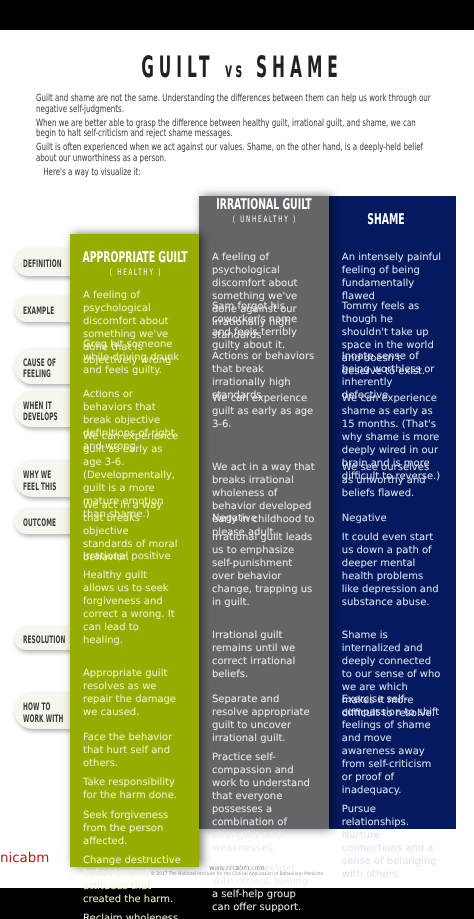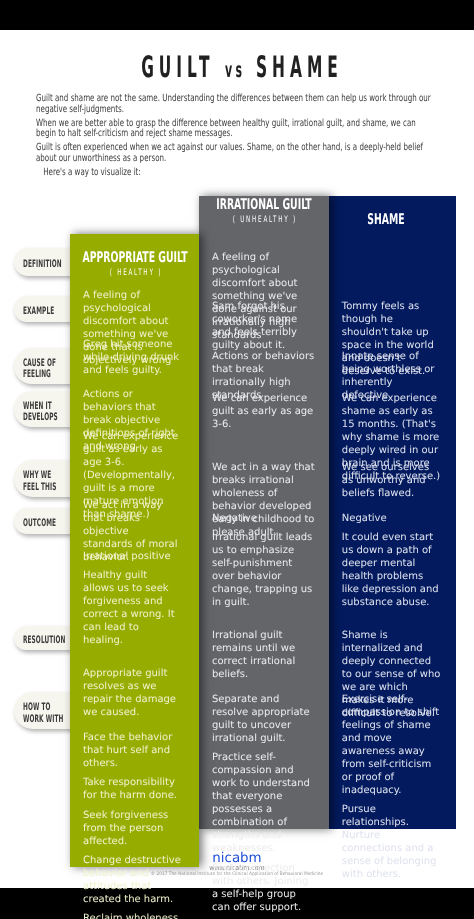--- a/index.html
+++ b/index.html
@@ -59,23 +59,23 @@
   .pill{position:absolute;left:14px;width:62px;background:#f7f6ee;
     box-shadow:1.5px 2.5px 4px rgba(0,0,0,0.30);
     display:flex;align-items:center;justify-content:flex-start;}
   .pill .pline{display:block;}
   .pill .ptxt{display:block;white-space:nowrap;text-align:left;
     font-family:"DejaVu Sans Condensed","Liberation Sans",sans-serif;
     font-weight:bold;font-size:10.3px;letter-spacing:0.15px;color:#3c3c3c;line-height:11.4px;
     transform:scaleX(0.625) translateY(2.9px);transform-origin:0 50%;margin-left:8.6px;}
 
   .labels{position:absolute;left:0;top:0;width:474px;height:919px;pointer-events:none;}
-  .brand{position:absolute;top:852px;left:0;width:474px;text-align:center;
+  .brand{position:absolute;top:852px;left:0;width:474px;text-align:left;
     font-family:"DejaVu Sans","Liberation Sans",sans-serif;
-    font-size:13.4px;line-height:14px;color:#1d4ed8;}
+    font-size:13.4px;line-height:14px;color:#b91c1c;}
   .site{position:absolute;top:864px;left:0;width:474px;text-align:center;
     font-family:"DejaVu Sans Condensed","Liberation Sans",sans-serif;
     font-size:7px;line-height:8px;color:#7b7b7e;}
   .copy{position:absolute;top:872px;left:0;width:474px;text-align:center;
     font-family:"DejaVu Sans Condensed","Liberation Sans",sans-serif;
     font-size:4.78px;line-height:6px;color:#9a9a9c;}
 </style>
 </head>
 <body>
 
@@ -170,20 +170,23 @@
     </div>
   <div class="col c2">
     <div class="hdr">
       <span class="line">
           <span class="t">SHAME</span>
         </span>
       <span class="line">
           <span class="s"></span>
         </span>
     </div>
+  <div class="cell" style="top: 55px;">
+        <p>An intensely painful feeling of being fundamentally flawed</p>
+      </div>
       <div class="cell" style="top: 104px;">
         <p>Tommy feels as though he shouldn't take up space in the world and doesn't deserve to exist.</p>
       </div>
       <div class="cell" style="top: 154px;">
         <p>Innate sense of being worthless or inherently defective</p>
       </div>
       <div class="cell" style="top: 196px;">
         <p>We can experience shame as early as 15 months. (That's why shame is more deeply wired in our brain and is more difficult to reverse.)</p>
       </div>
       <div class="cell" style="top: 265px;">

